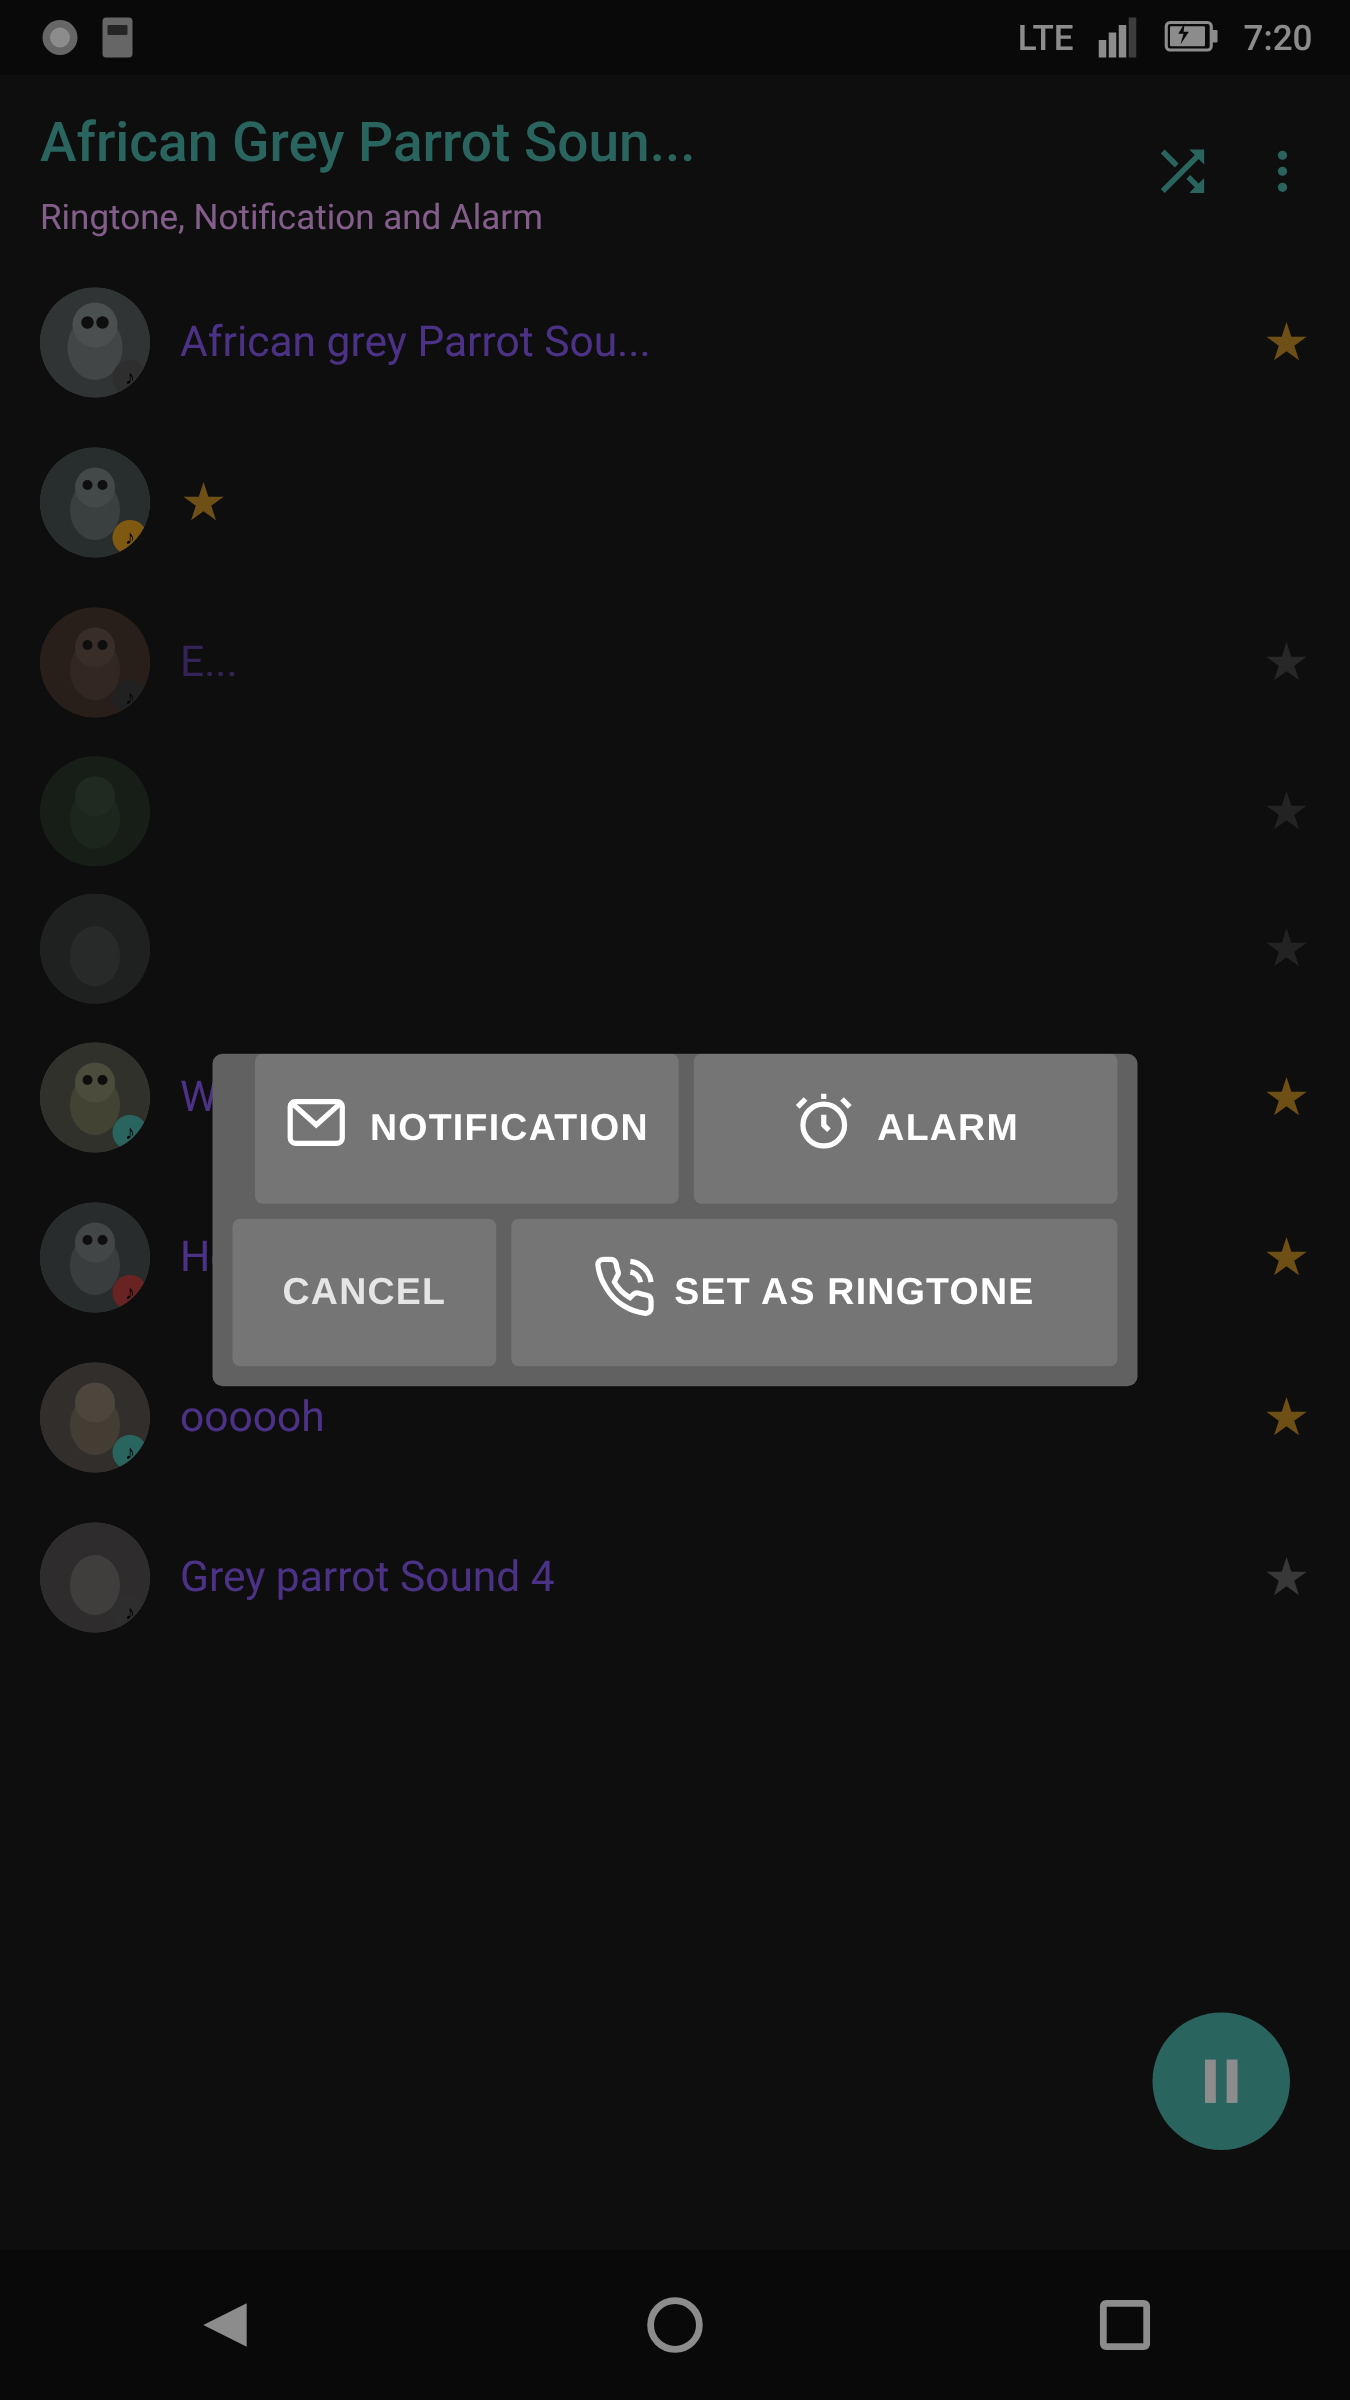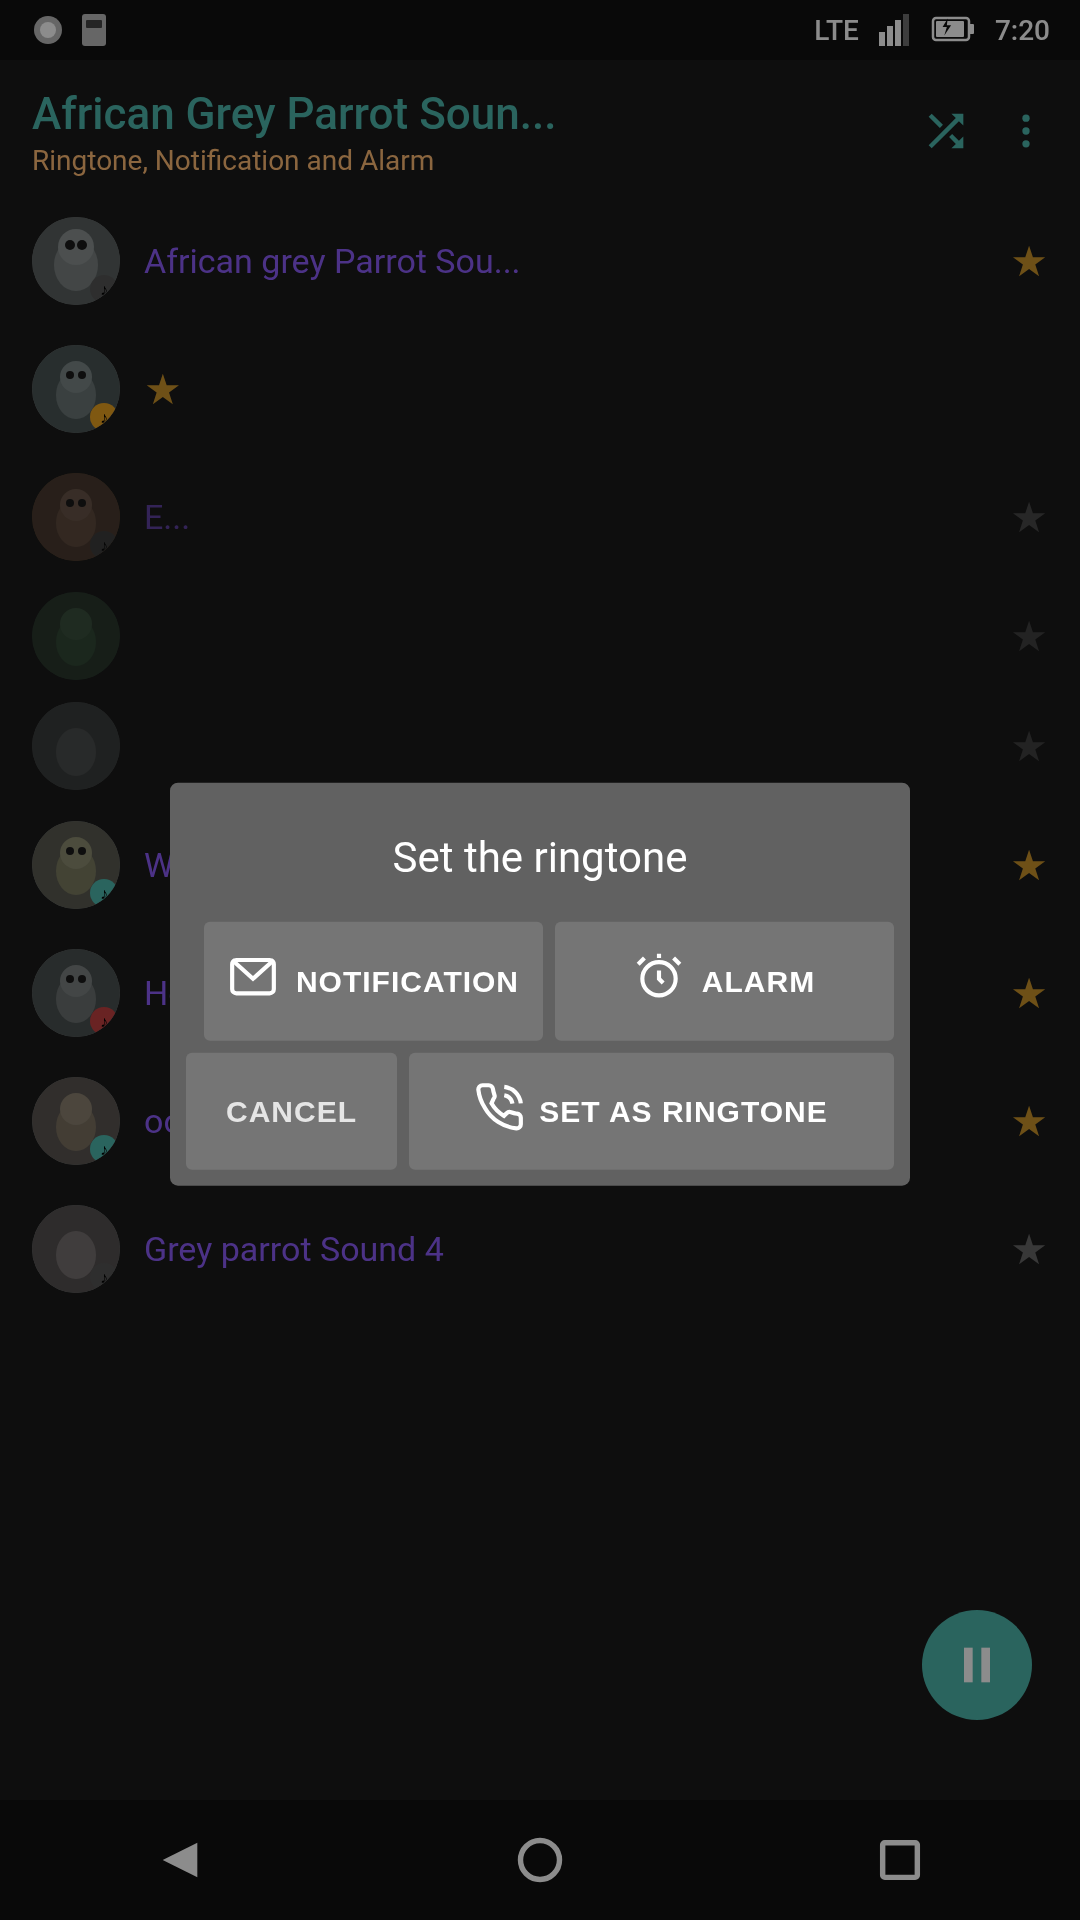--- a/index.html
+++ b/index.html
@@ -50,23 +50,23 @@
       align-items: center;
       justify-content: space-between;
     }
     .app-bar-left { flex: 1; }
     .app-title {
       color: #4db6ac;
       font-size: 44px;
       font-weight: 500;
     }
     .app-subtitle {
-      color: #fdba74;
+      color: #f0abfc;
       font-size: 28px;
-      margin-top: 4px;
+      margin-top: 17px;
     }
     .app-bar-actions {
       display: flex;
       align-items: center;
       gap: 32px;
     }
 
     
     .list {
       width: 100%;
@@ -425,21 +425,20 @@
     </div>
     <div class="item-title">Grey parrot Sound 4</div>
     <span class="star-icon star-empty">★</span>
   </div>
 
 </div>
 
 <div class="overlay"></div>
 
 <div class="dialog">
-  <div class="dialog-title">Set the ringtone</div>
 
   <div class="dialog-buttons-row1">
 
     <button class="dialog-btn">
       <span class="btn-icon">
         <svg width="50" height="50" viewBox="0 0 24 24" fill="white">
           <rect x="2" y="4" width="20" height="16" rx="2" fill="none" stroke="white" stroke-width="2"></rect>
           <polyline points="2,4 12,13 22,4" fill="none" stroke="white" stroke-width="2"></polyline>
         </svg>
       </span>

